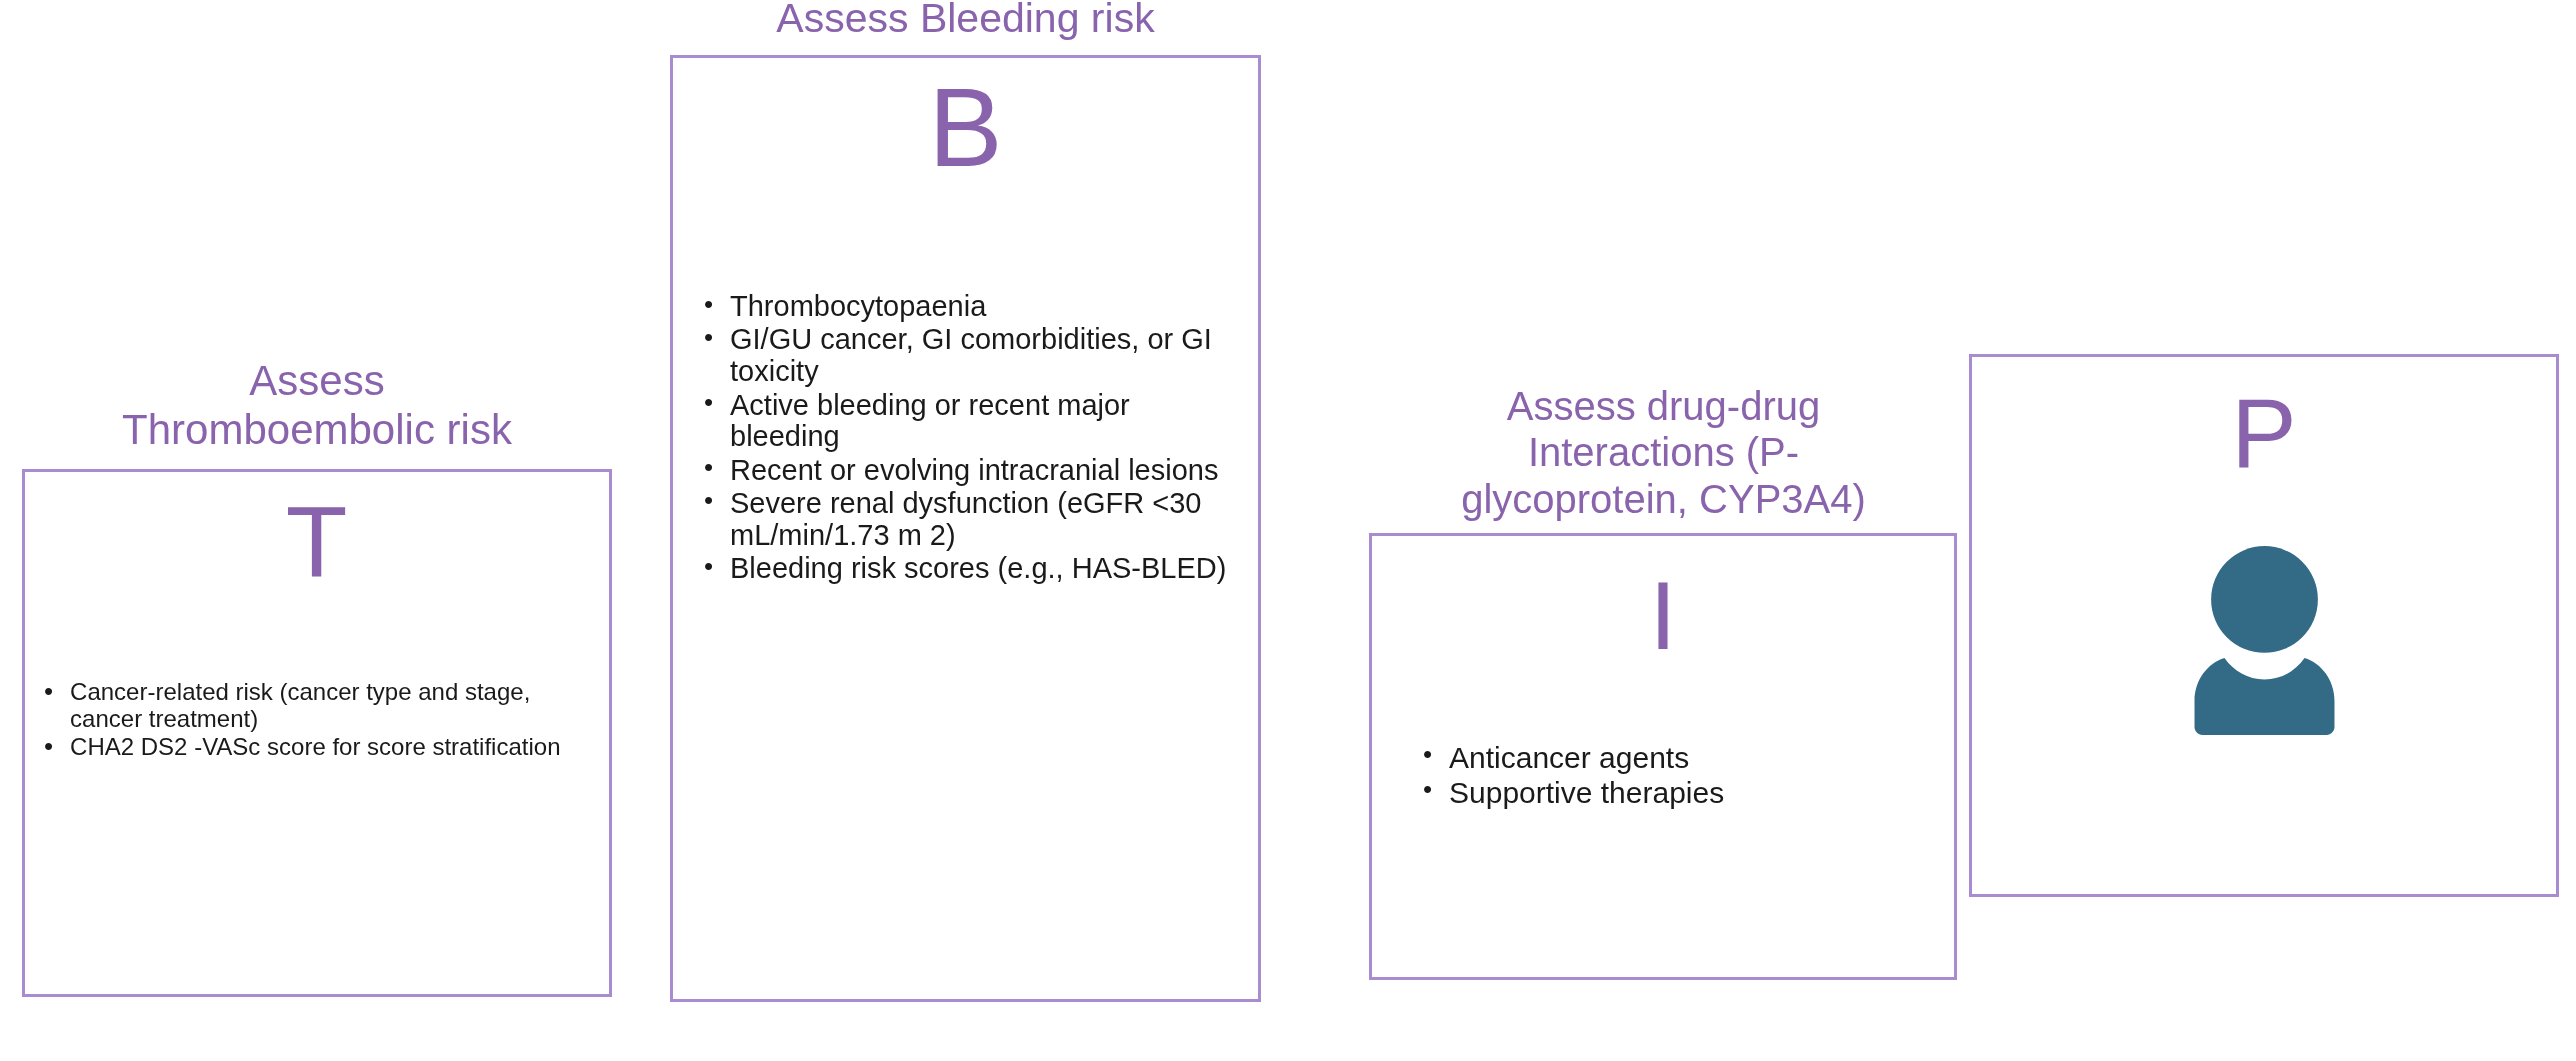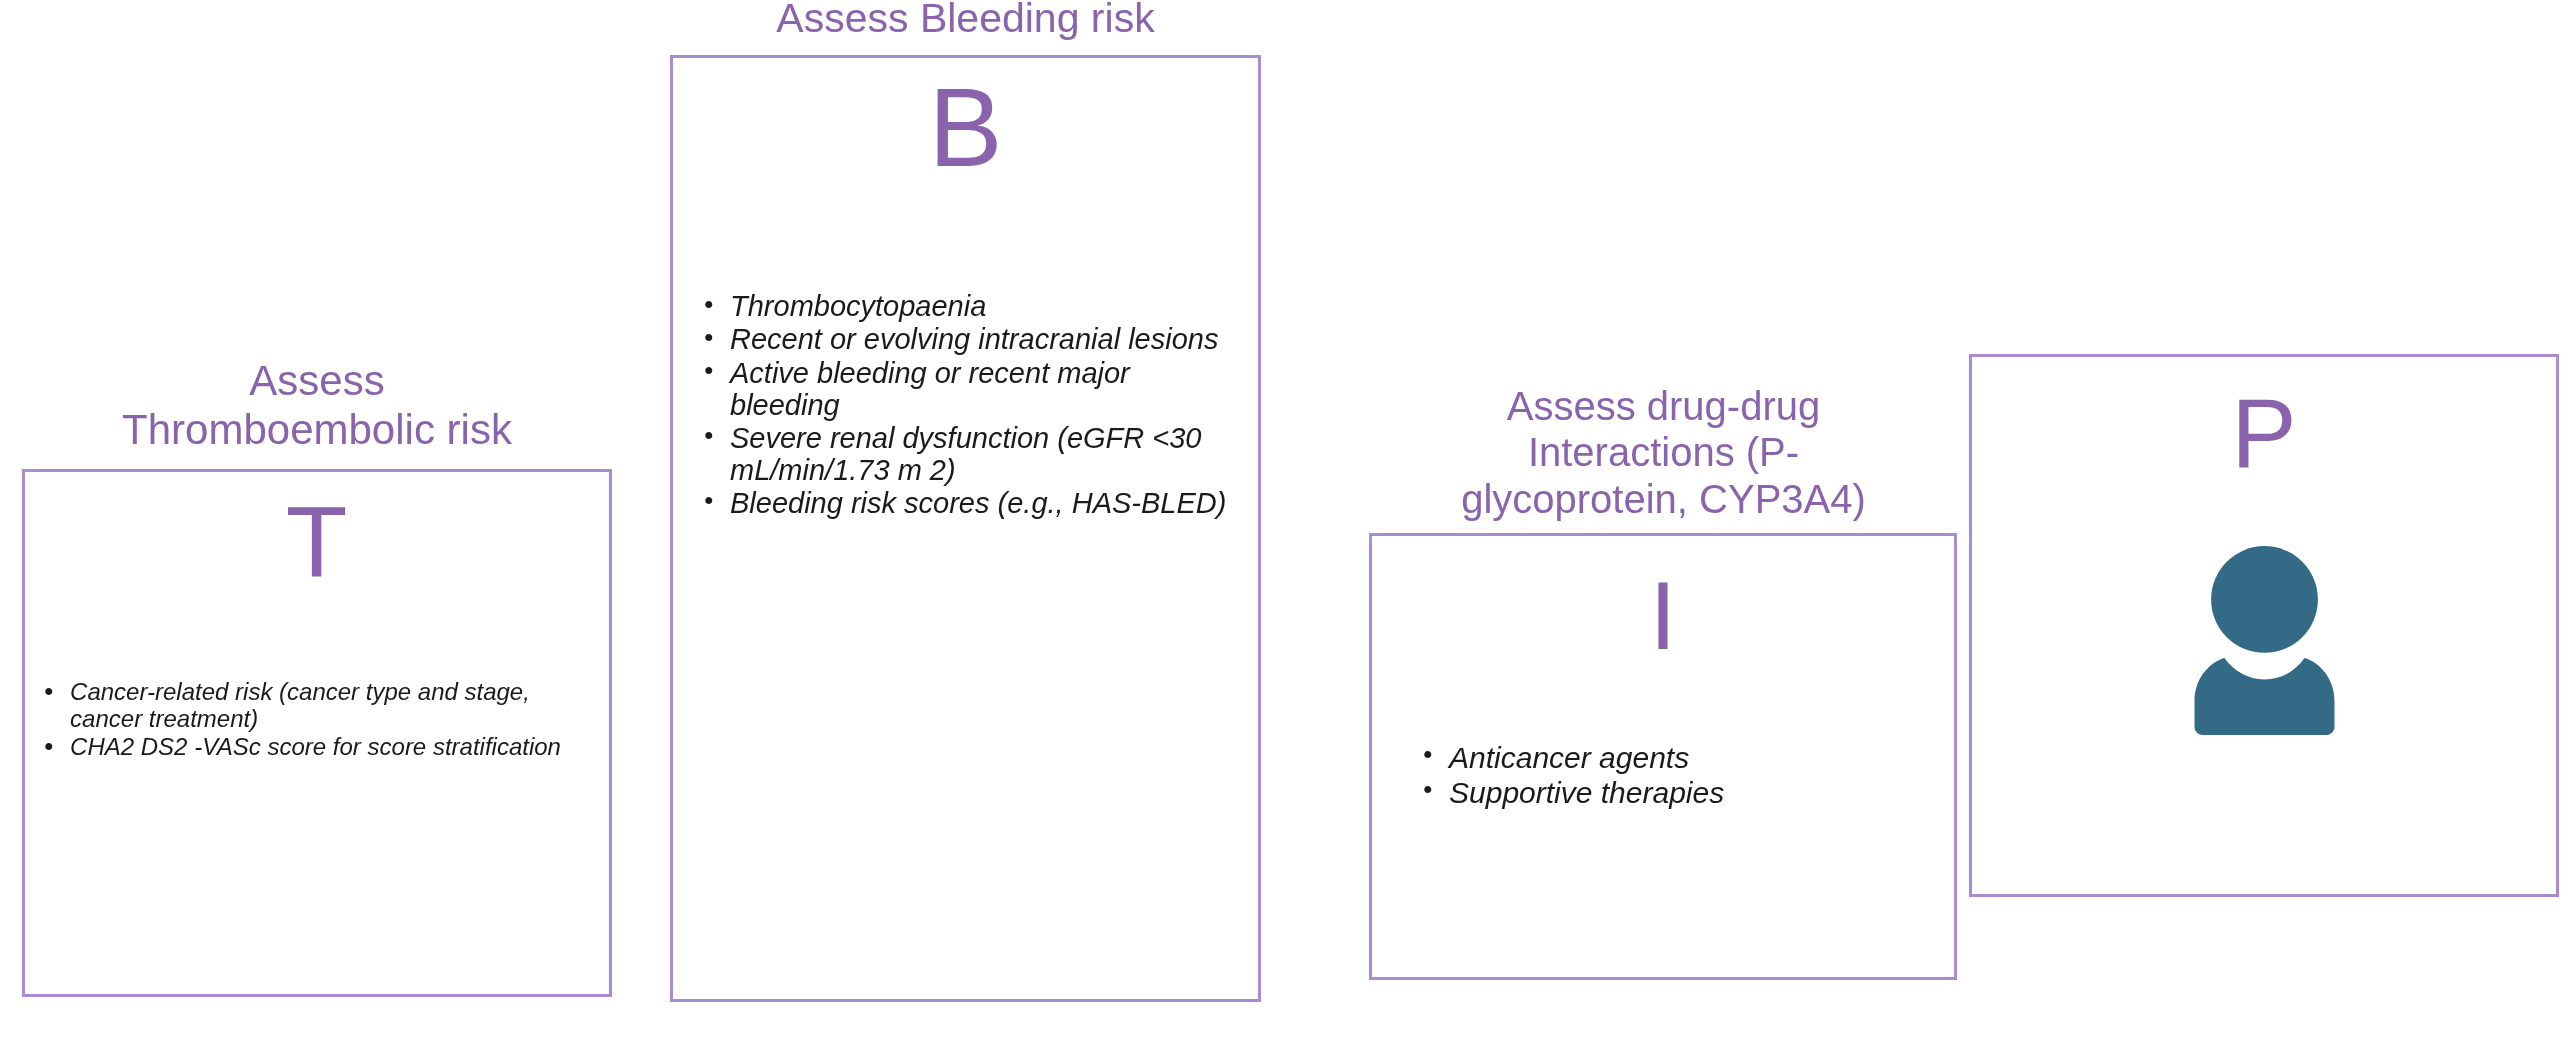--- a/index.html
+++ b/index.html
@@ -57,21 +57,20 @@
   }
 
   
   ul.bullets {
     margin: 0;
     padding: 0 0 0 51px;
     list-style: none;
     color: #1a1a1a;
     font-size: 29px;
     line-height: 1.12;
-    font-style: italic;
   }
   ul.bullets li {
     position: relative;
     padding-left: 26px;
     margin: 0 0 1.3px 0;
   }
   ul.bullets li::before {
     content: "\2022";
     position: absolute;
     left: 0;
@@ -176,22 +175,23 @@
       </ul>
     </div>
   </div>
 
   <div class="col" id="col2">
     <div class="col-header">Assess Bleeding risk</div>
     <div class="card">
       <div class="initial">B</div>
       <ul class="bullets">
         <li>Thrombocytopaenia</li>
+        <li>GI/GU cancer, GI comorbidities, or GI toxicity</li>
+        <li>Active bleeding or recent major bleeding</li>
         <li>Recent or evolving intracranial lesions</li>
-        <li>Active bleeding or recent major bleeding</li>
         <li>Severe renal dysfunction (eGFR &lt;30 mL/min/1.73 m 2)</li>
         <li> Bleeding risk scores (e.g., HAS-BLED)</li>
       </ul>
     </div>
   </div>
 
   <div class="col" id="col3">
     <div class="col-header">Assess drug-drug
 Interactions (P-
 glycoprotein, CYP3A4)</div>

